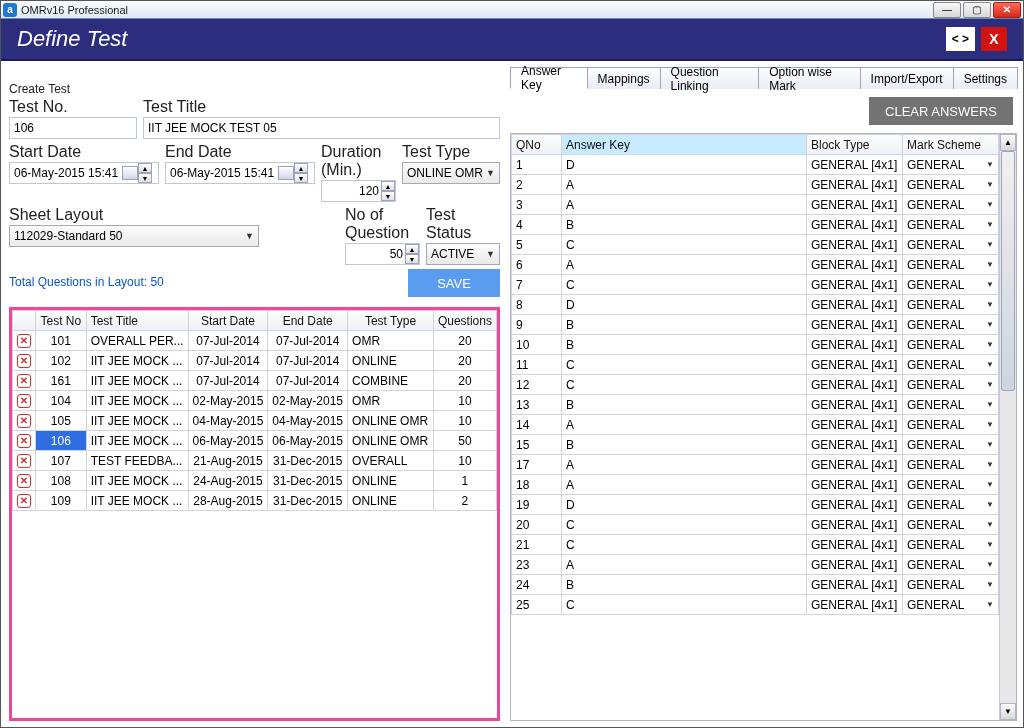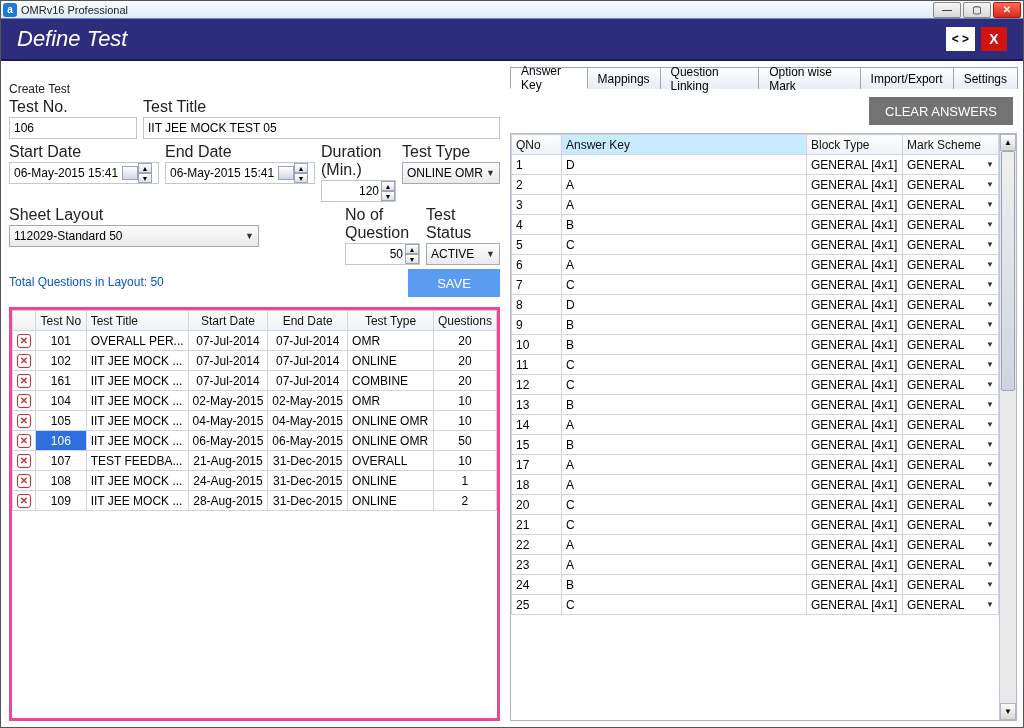--- a/index.html
+++ b/index.html
@@ -484,44 +484,44 @@
                 <td>A</td>
                 <td>GENERAL [4x1]</td>
                 <td>
                   <div class="msdd">
                     <span>GENERAL</span>
                     <span class="caret">▼</span>
                   </div>
                 </td>
               </tr>
               <tr>
+                <td>19</td>
+                <td>D</td>
+                <td>GENERAL [4x1]</td>
+                <td>
+                  <div class="msdd">
+                    <span>GENERAL</span>
+                    <span class="caret">▼</span>
+                  </div>
+                </td>
+              </tr>
+              <tr>
                 <td>20</td>
                 <td>C</td>
                 <td>GENERAL [4x1]</td>
                 <td>
                   <div class="msdd">
                     <span>GENERAL</span>
                     <span class="caret">▼</span>
                   </div>
                 </td>
               </tr>
               <tr>
                 <td>21</td>
                 <td>C</td>
-                <td>GENERAL [4x1]</td>
-                <td>
-                  <div class="msdd">
-                    <span>GENERAL</span>
-                    <span class="caret">▼</span>
-                  </div>
-                </td>
-              </tr>
-              <tr>
-                <td>22</td>
-                <td>A</td>
                 <td>GENERAL [4x1]</td>
                 <td>
                   <div class="msdd">
                     <span>GENERAL</span>
                     <span class="caret">▼</span>
                   </div>
                 </td>
               </tr>
               <tr>
                 <td>23</td>

